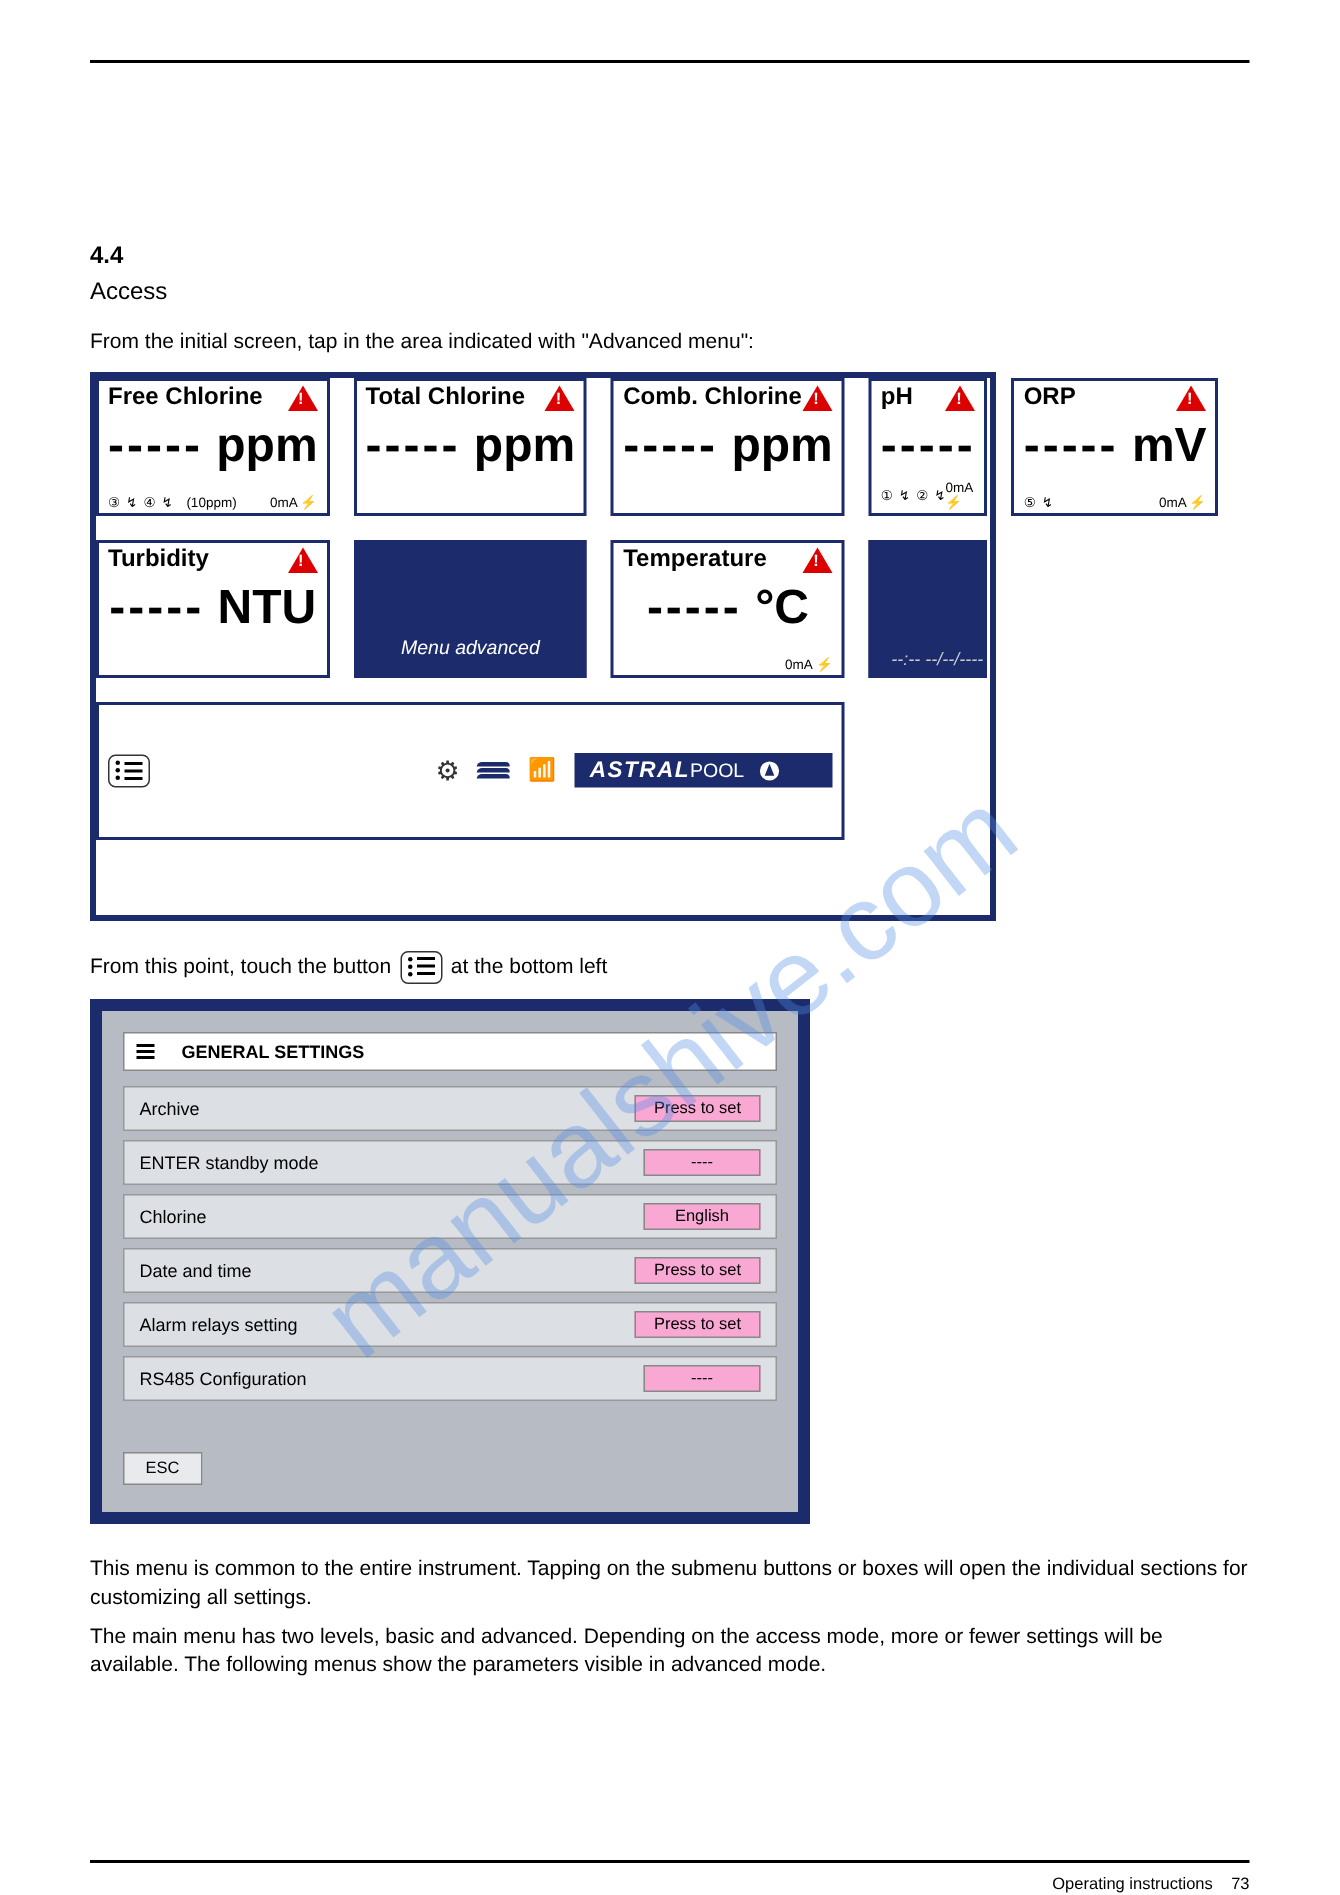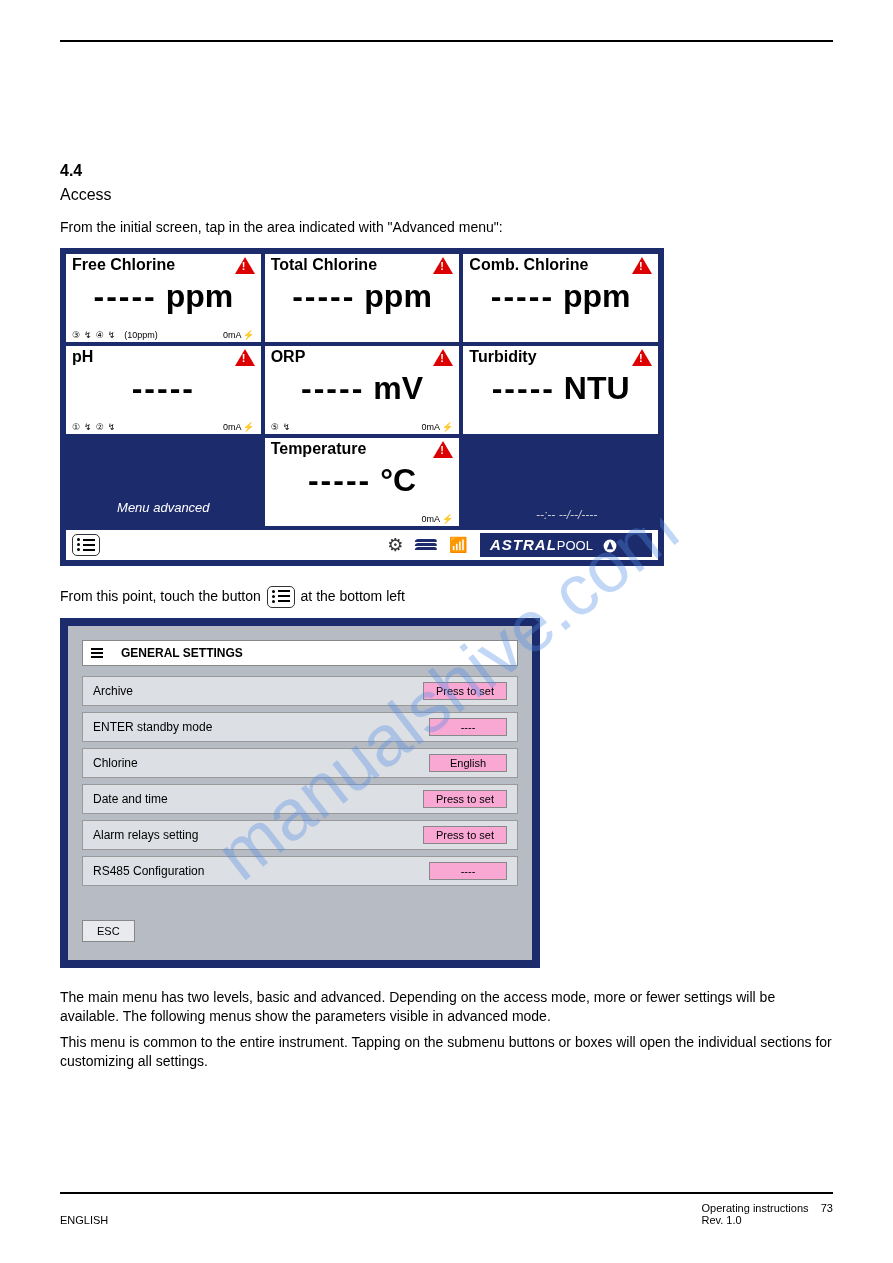--- a/index.html
+++ b/index.html
@@ -20,23 +20,23 @@
   .section-num { font-weight: bold; font-size: 16px; margin-bottom: 6px; }
   .section-title { font-weight: normal; font-size: 16px; margin-bottom: 14px; }
   .body-text { font-size: 14px; line-height: 1.4; margin-bottom: 10px; }
   .screenshot1 {
     border: 4px solid #1c2b6b;
     width: 604px;
     margin: 10px 0 20px 0;
   }
   .grid {
     display: grid;
-    grid-template-columns: 1fr 1fr 1fr;
+    grid-template-columns: 1fr 1fr 1fr 1fr 1fr;
     grid-template-rows: 92px 92px 92px 34px;
-    gap: 0;
+    gap: 16px;
   }
   .cell {
     border: 2px solid #1c2b6b;
     background: #fff;
     position: relative;
     padding: 2px 6px;
   }
   .cell-navy { background: #1c2b6b; font-style: italic; }
   .cell-title { font-weight: bold; font-size: 16px; color: #000; }
   .warn {
@@ -305,22 +305,22 @@
       <span>Alarm relays setting</span>
       <span class="settings-btn">Press to set</span>
     </div>
     <div class="settings-row">
       <span>RS485 Configuration</span>
       <span class="settings-btn">----</span>
     </div>
     <button class="esc-btn">ESC</button>
   </div>
 
+  <div class="endtext">This menu is common to the entire instrument. Tapping on the submenu buttons or boxes will open the individual sections for customizing all settings.</div>
   <div class="endtext">The main menu has two levels, basic and advanced. Depending on the access mode, more or fewer settings will be available. The following menus show the parameters visible in advanced mode.</div>
-  <div class="endtext">This menu is common to the entire instrument. Tapping on the submenu buttons or boxes will open the individual sections for customizing all settings.</div>
 
   <div class="bottom-area">
     <div class="bottom-left">ENGLISH</div>
     <div class="bottom-right">
       <span>Operating instructions</span> &nbsp;&nbsp; <span>73</span><br>
       <span>Rev. 1.0</span>
     </div>
   </div>
 </div>
 

